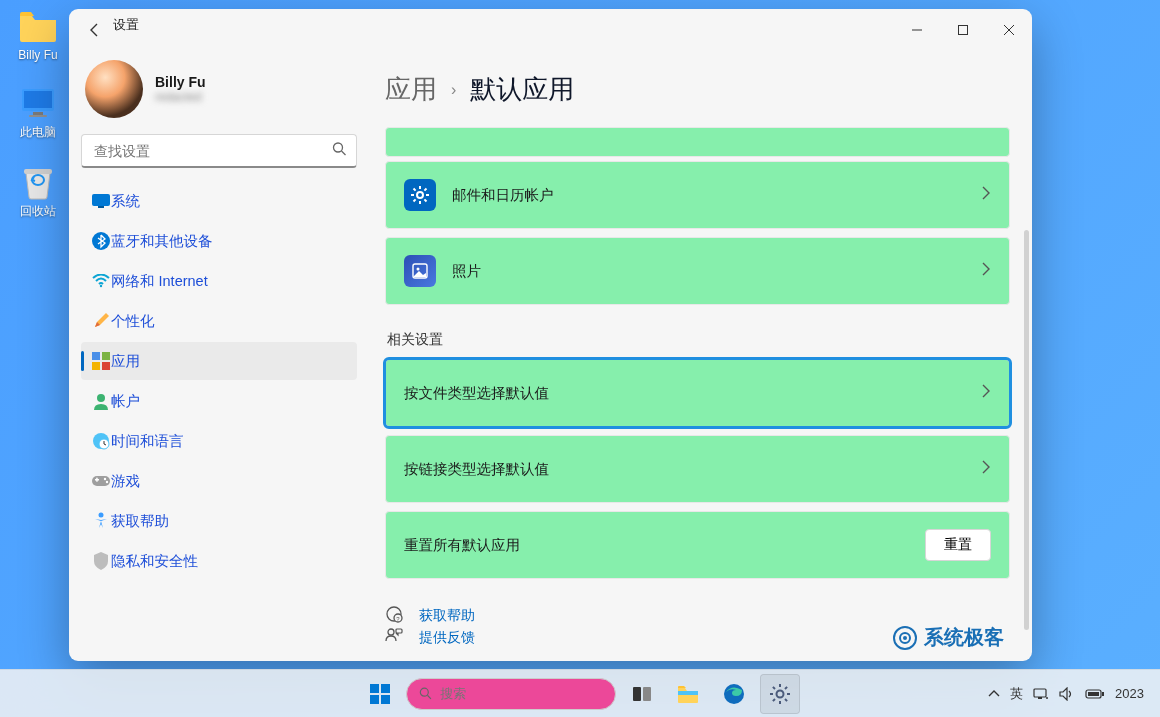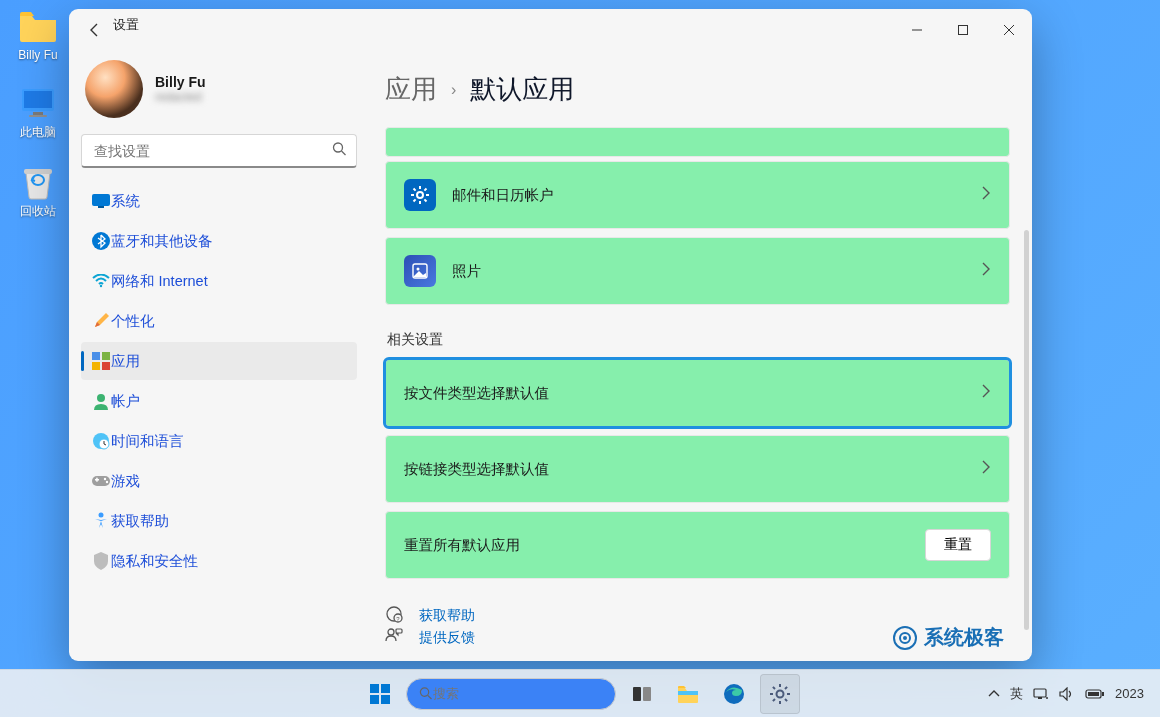--- a/index.html
+++ b/index.html
@@ -67,21 +67,21 @@
 .watermark { position: absolute; right: 28px; bottom: 10px; display:flex; align-items:center; gap:6px; color:#1a6fb5; font-weight:600; font-size:20px; }
 .watermark svg { width:26px; height:26px; }
 
 .scrollbar-hint { position:absolute; right:3px; top:180px; width:5px; height:400px; background: rgba(0,0,0,.15); border-radius:3px; }
 
 
 .taskbar { position: absolute; bottom: 0; left: 0; right: 0; height: 48px; background: rgba(243,243,243,.85); backdrop-filter: blur(20px); border-top: 1px solid rgba(0,0,0,.06); display: flex; align-items: center; }
 .tb-center { position:absolute; left:50%; transform: translateX(-50%); display:flex; align-items:center; gap: 6px; }
 .tb-item { width: 40px; height: 40px; display:flex; align-items:center; justify-content:center; border-radius: 4px; cursor:pointer; }
 .tb-item.active { background: rgba(0,0,0,.06); border:1px solid rgba(0,0,0,.1); }
-.tb-search { display:flex; align-items:center; height:32px; width:210px; background: #3b82f6; border:1px solid #ccc; border-radius: 16px; padding: 8px 12px; cursor:text; }
+.tb-search { display:flex; align-items:center; height:32px; width:210px; background: #ec4899; border:1px solid #ccc; border-radius: 16px; padding: 8px 12px; gap: 8px; cursor:text; }
 .tb-search input { border:none; outline:none; background:transparent; font-size:13px; width: 100%; }
 .systray { margin-left: auto; display:flex; align-items:center; gap:10px; padding-right: 16px; }
 .systray .tray-item { color:#333; font-size:13px; cursor:pointer; display:flex; align-items:center; gap:3px; }
 
 </style>
 </head>
 <body>
 
 <div class="desktop">
   <div class="desktop-item">

